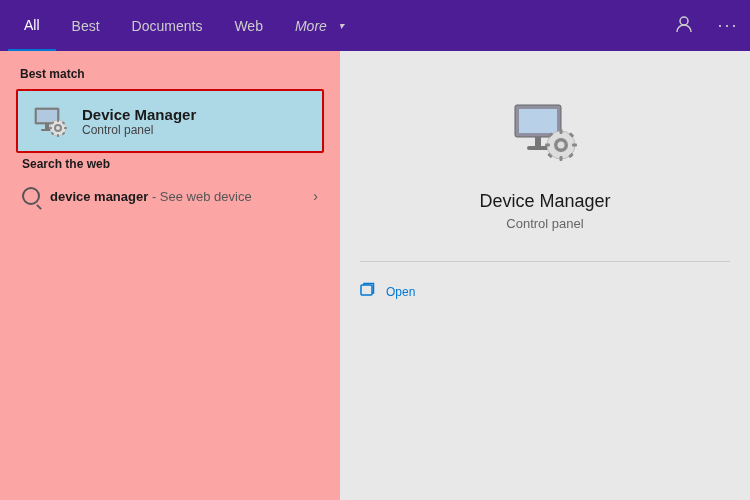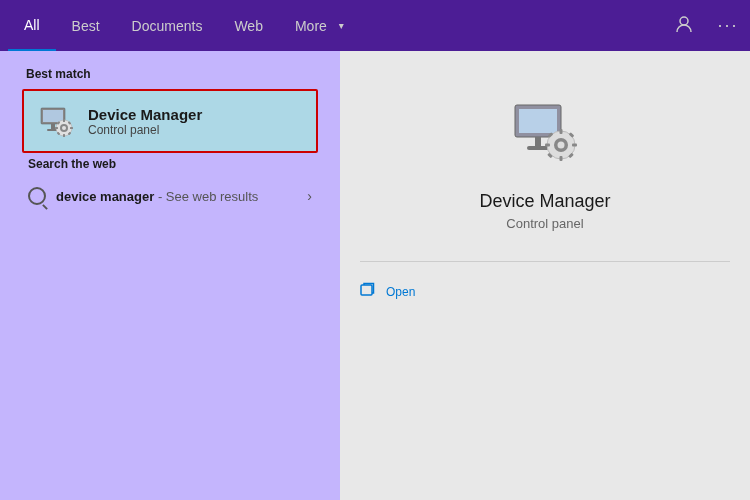--- a/index.html
+++ b/index.html
@@ -36,20 +36,21 @@
       position: relative;
     }
     .nav-tab.active {
       color: #ffffff;
       border-bottom: 2px solid #0078d4;
     }
     .nav-tab.more {
       display: flex;
       align-items: center;
       gap: 12px;
+      font-style: italic;
     }
     .nav-right {
       display: flex;
       align-items: center;
       gap: 16px;
     }
     .nav-icon {
       color: #cccccc;
       font-size: 16px;
       cursor: pointer;
@@ -58,22 +59,22 @@
 
     
     .main-content {
       display: flex;
       height: 449px;
     }
 
     
     .left-panel {
       width: 340px;
-      background: #c4b5fd;
-      padding: 12px 14px;
+      background: #fca5a5;
+      padding: 12px 8px;
       overflow-y: auto;
     }
 
     .section-title {
       font-size: 12px;
       font-weight: 700;
       color: #1a1a1a;
       padding: 4px 12px 8px 12px;
       text-transform: none;
     }
@@ -285,21 +286,21 @@
         <div class="item-type">Control panel</div>
       </div>
     </div>
 
     <div class="web-section">
       <div class="section-title">Search the web</div>
       <div class="web-item">
         <div class="web-item-left">
           <div class="search-icon-circle"></div>
           <div class="web-item-text">
-            <span class="query">device manager</span><span class="sub"> - See web results</span>
+            <span class="query">device manager</span><span class="sub"> - See web device</span>
           </div>
         </div>
         <span class="chevron-right">›</span>
       </div>
     </div>
 
   </div>
 
   <div class="right-panel">
 

